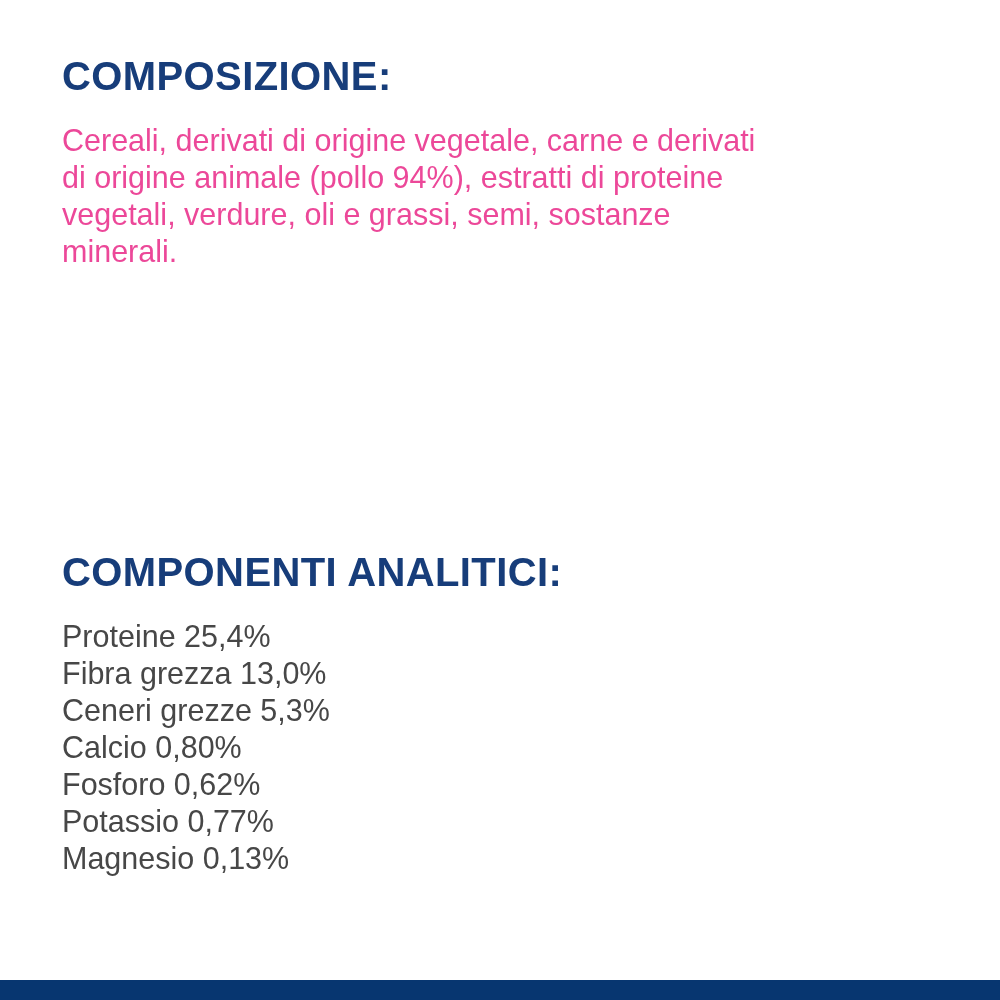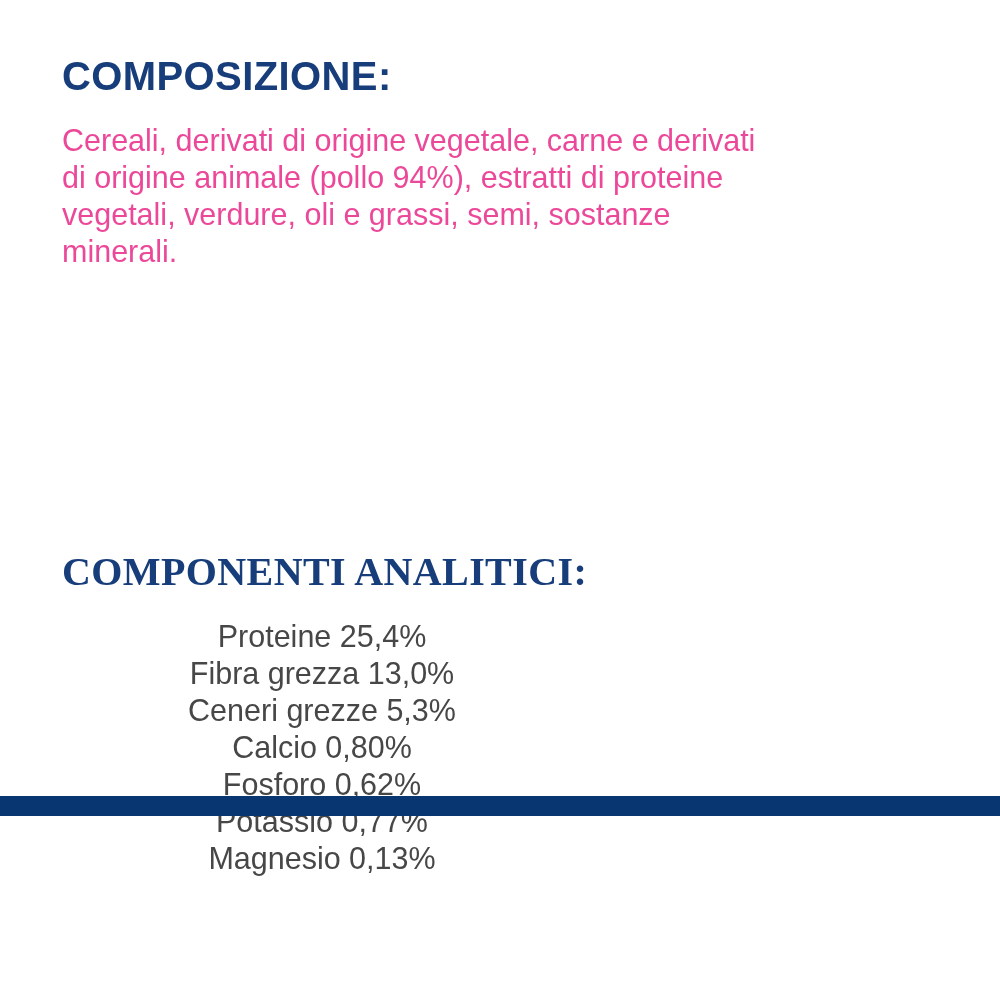--- a/index.html
+++ b/index.html
@@ -13,39 +13,39 @@
     background: #ffffff;
     font-family: "Liberation Sans", sans-serif;
     overflow: hidden;
     position: relative;
     -webkit-font-smoothing: antialiased;
   }
 
   .page {
     position: relative;
     width: 1000px;
-    height: 816px;
+    height: 1000px;
     box-sizing: border-box;
   }
 
   
   .section-heading {
     position: absolute;
     left: 62px;
     margin: 0;
     color: #173d7a;
     font-family: "Liberation Sans", sans-serif;
     font-weight: bold;
     font-size: 40px;
     line-height: 44px;
     letter-spacing: 0.4px;
     white-space: nowrap;
   }
   #heading-composizione { top: 54px; }
-  #heading-componenti   { top: 550px; font-family: Liberation Serif, serif; }
+  #heading-componenti   { top: 550px; }
 
   
   .composition-block {
     position: absolute;
     left: 62px;
     top: 122px;
     width: 905px;
   }
   .composition-line {
     color: #ec4899;
@@ -56,21 +56,20 @@
     white-space: nowrap;
   }
 
   
   .analytics-columns {
     position: absolute;
     left: 0;
     top: 618px;
     width: 1000px;
     height: 340px;
-    text-align: center;
   }
   .analytics-col {
     position: absolute;
     top: 0;
   }
   #analytics-col-left  { left: 62px;  width: 520px; }
   #analytics-col-right { left: 587px; width: 400px; }
 
   .nutrient-line,
   .vitamin-line,

